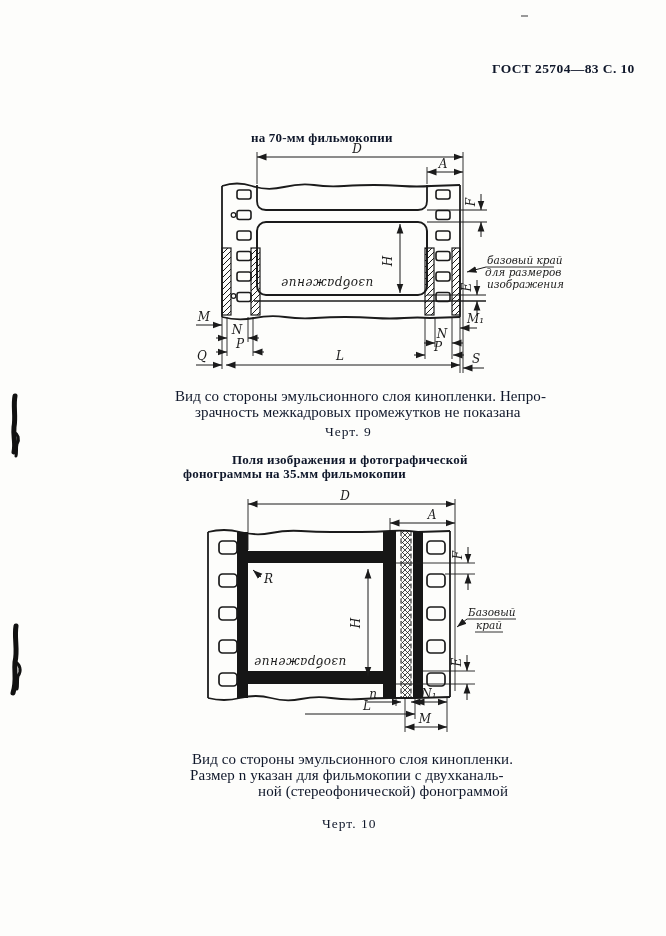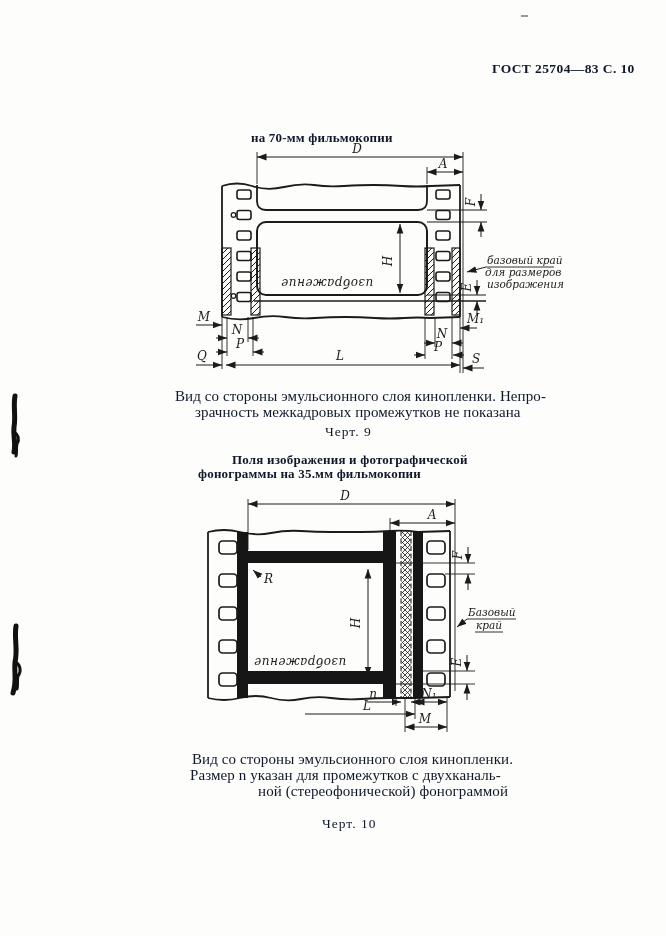--- a/index.html
+++ b/index.html
@@ -154,21 +154,21 @@
       <text class="anno" x="305" y="136">для размеров</text>
       <text class="anno" x="307" y="148">изображения</text>
     </g>
   </svg>
 
   <div class="abs cap" style="left:175px;top:388px;">Вид со стороны эмульсионного слоя кинопленки. Непро-</div>
   <div class="abs cap" style="left:195px;top:404px;">зрачность межкадровых промежутков не показана</div>
   <div class="abs figlab" style="left:325px;top:424px;">Черт. 9</div>
 
   <div class="abs t-bold" style="left:232px;top:452px;font-family:Liberation Serif, serif;">Поля изображения и фотографической</div>
-  <div class="abs t-bold" style="left:198px;top:466px;">фонограммы на 35.мм фильмокопии</div>
+  <div class="abs t-bold" style="left:183px;top:466px;">фонограммы на 35.мм фильмокопии</div>
 
   <svg style="left:185px;top:495px;" width="395" height="245" viewBox="0 0 395 245">
     <defs>
       <marker id="ar2" viewBox="0 0 10 8" refX="9.5" refY="4" markerWidth="10" markerHeight="8" orient="auto-start-reverse" markerUnits="userSpaceOnUse">
         <path d="M0,0.6 L9.5,4 L0,7.4 Z" fill="#1b1b1b"></path>
       </marker>
       <pattern id="chain2" patternUnits="userSpaceOnUse" width="5" height="5">
         <path d="M0,0 L5,5 M5,0 L0,5" stroke="#1b1b1b" stroke-width=".8"></path>
       </pattern>
     </defs>
@@ -258,21 +258,21 @@
     <g>
       <line class="ln ext" x1="282" y1="124" x2="331" y2="124"></line>
       <line class="ln ext" x1="290" y1="137" x2="318" y2="137"></line>
       <line class="ln thin" x1="282" y1="124" x2="272" y2="132" marker-end="url(#ar2)"></line>
       <text class="anno" x="283" y="121">Базовый</text>
       <text class="anno" x="291" y="134">край</text>
     </g>
   </svg>
 
   <div class="abs cap" style="left:192px;top:751px;text-align:center;">Вид со стороны эмульсионного слоя кинопленки.</div>
-  <div class="abs cap" style="left:190px;top:767px;">Размер n указан для промежутков с двухканаль-</div>
+  <div class="abs cap" style="left:190px;top:767px;">Размер n указан для фильмокопии с двухканаль-</div>
   <div class="abs cap" style="left:230px;top:783px;margin-left:28px;">ной (стереофонической) фонограммой</div>
   <div class="abs figlab" style="left:322px;top:816px;">Черт. 10</div>
 
   <svg style="left:0;top:380px;" width="40" height="330" viewBox="0 0 40 330">
     <g stroke="#111" fill="none" stroke-linecap="round">
       <path d="M15,16 C13,26 16,36 14,47 C13,57 16,63 14,72" stroke-width="5"></path>
       <path d="M14,52 C18,54 20,59 17,64 C16,68 17,72 16,76" stroke-width="3"></path>
       <path d="M16,246 C14,258 18,270 15,282 C14,293 17,301 13,313" stroke-width="5"></path>
       <path d="M15,282 C20,284 22,291 18,296 C17,300 18,305 17,309" stroke-width="3"></path>
     </g>

